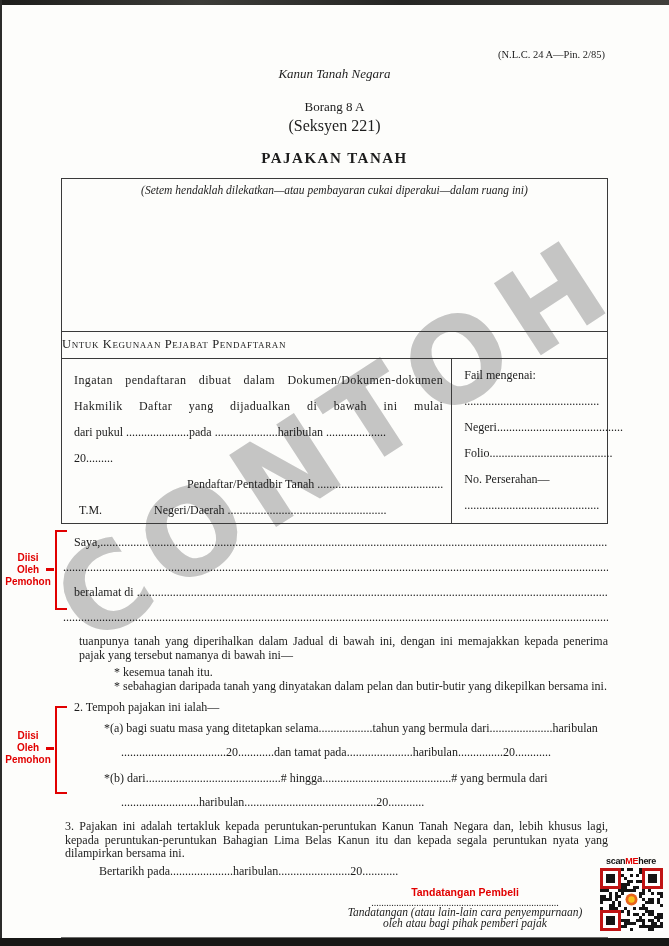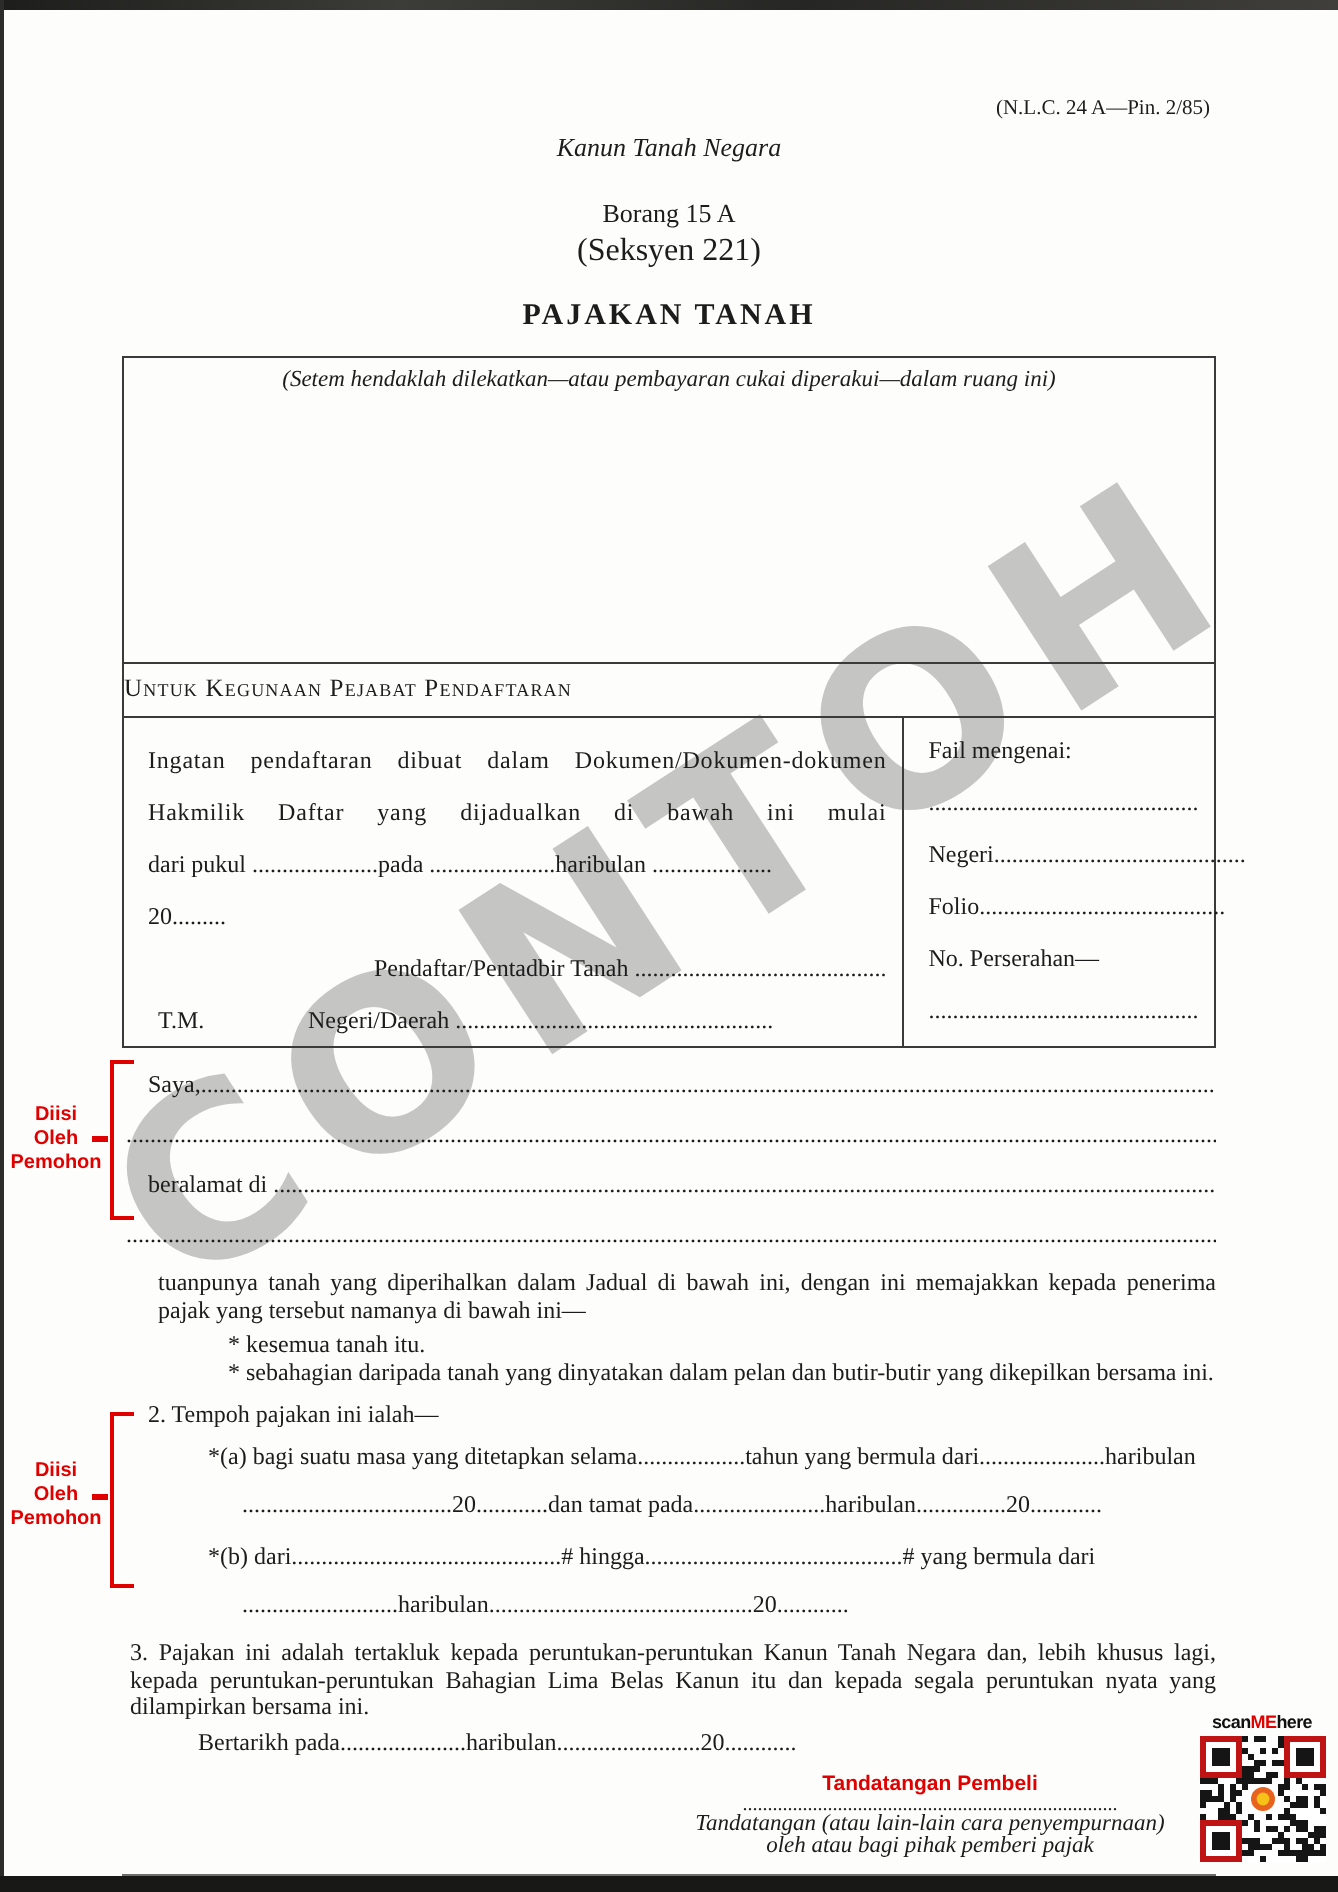--- a/index.html
+++ b/index.html
@@ -81,21 +81,21 @@
   <div class="edge-top"></div>
   <div class="edge-left"></div>
   <div class="edge-bottom"></div>
 
   <div class="watermark">CONTOH</div>
 
   <div class="ref-no">(N.L.C. 24 A—Pin. 2/85)</div>
 
   <div class="content">
     <div class="law-title">Kanun Tanah Negara</div>
-    <div class="form-no">Borang 15 A</div>
+    <div class="form-no">Borang 8 A</div>
     <div class="section-no">(Seksyen 221)</div>
     <div class="form-title">PAJAKAN TANAH</div>
 
     <div class="main-box">
       <div class="stamp-row">
         <span>(Setem hendaklah dilekatkan—atau pembayaran cukai diperakui—dalam ruang ini)</span>
       </div>
       <div class="office-header">Untuk Kegunaan Pejabat Pendaftaran</div>
       <div class="office-cols">
         <div class="office-left">

